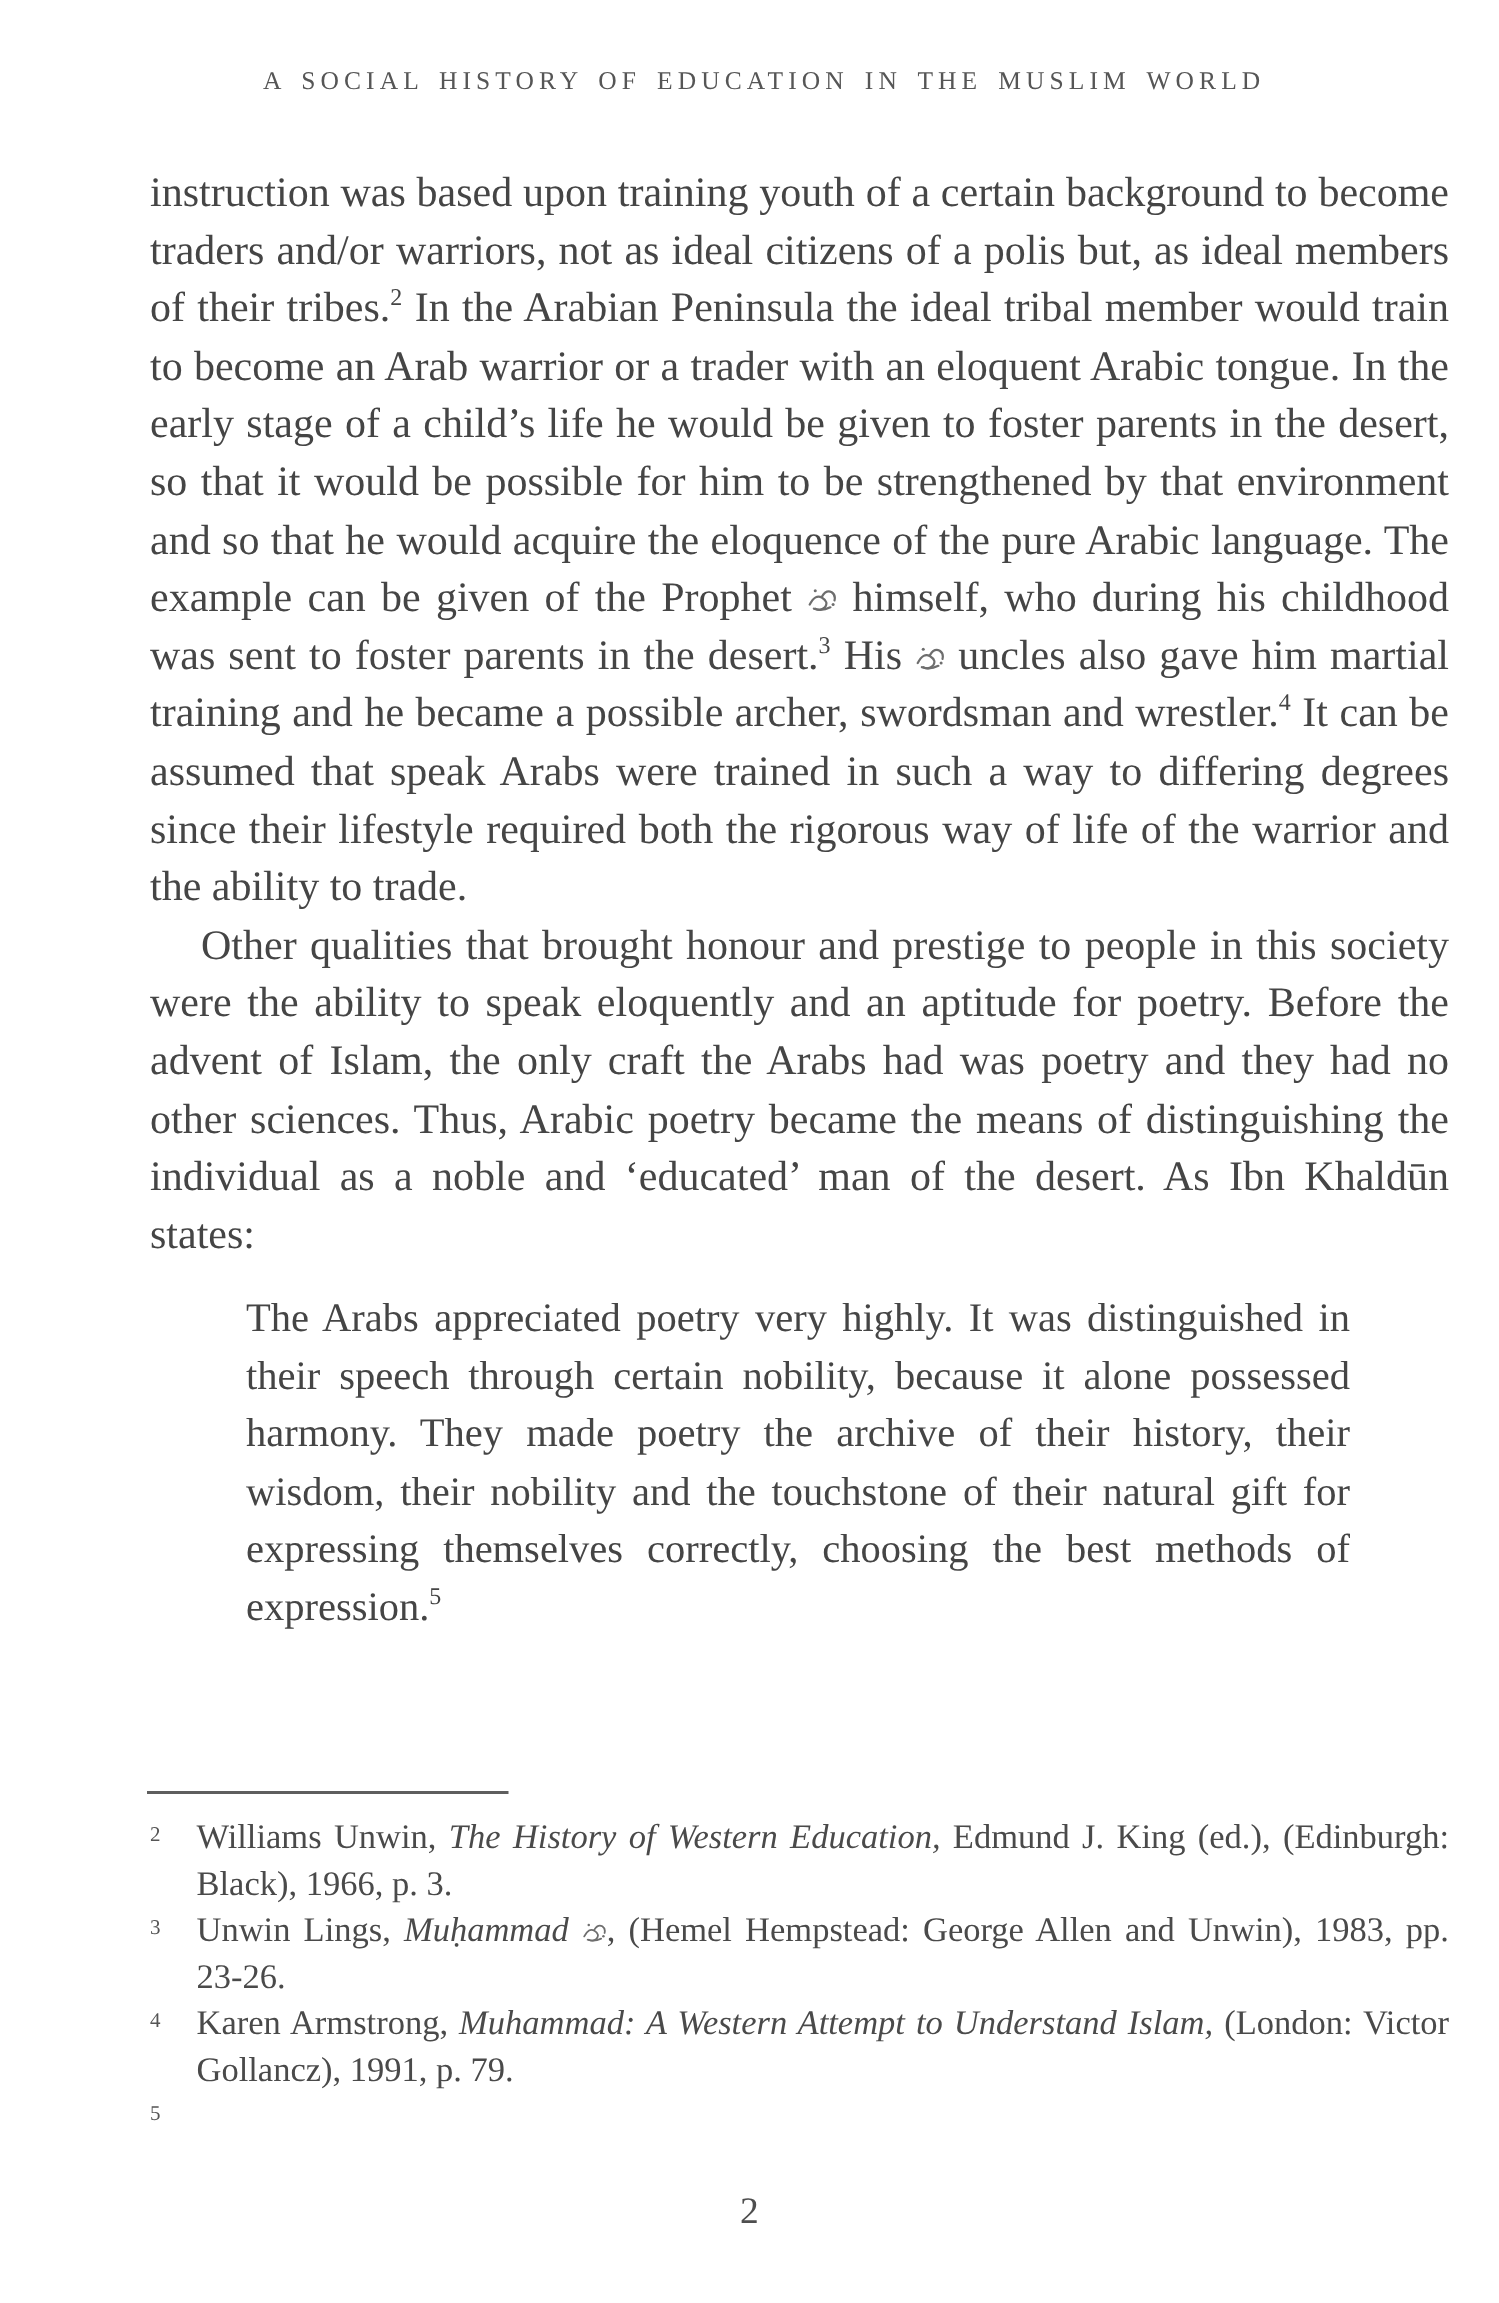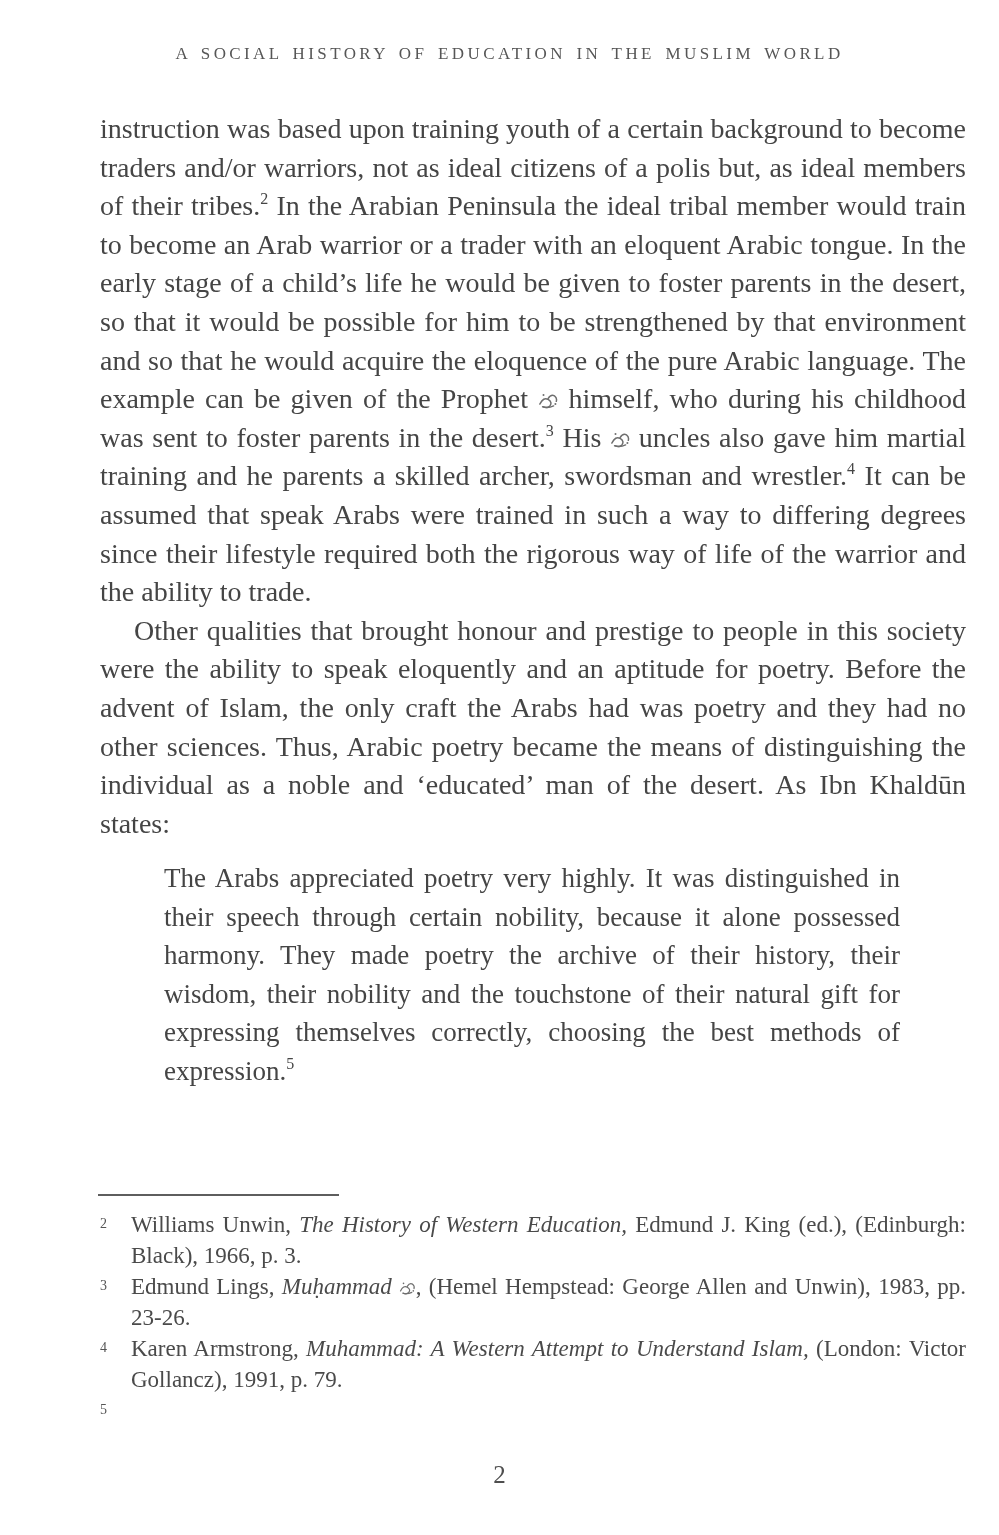--- a/index.html
+++ b/index.html
@@ -118,34 +118,34 @@
             <circle cx="6" cy="3" r="1.1" fill="#6e6e6e"></circle>
             <circle cx="19" cy="13" r="1.1" fill="#6e6e6e"></circle>
           </svg></span><span> himself, who during his childhood was sent to foster parents in the desert.</span><sup class="fnref">3</sup><span> His </span><span class="honorific"><svg viewBox="0 0 22 18" aria-hidden="true">
             <g fill="none" stroke="#6e6e6e" stroke-width="1.6" stroke-linecap="round">
               <path d="M2 13 q4 -8 9 -5 q5 3 2 7 q-3 3 -7 1"></path>
               <path d="M11 7 q3 -5 7 -3 q3 2 2 6"></path>
               <path d="M5 16 q6 2 12 -1"></path>
             </g>
             <circle cx="6" cy="3" r="1.1" fill="#6e6e6e"></circle>
             <circle cx="19" cy="13" r="1.1" fill="#6e6e6e"></circle>
-          </svg></span><span> uncles also gave him martial training and he parents a skilled archer, swordsman and wrestler.</span><sup class="fnref">4</sup><span> It can be assumed that speak Arabs were trained in such a way to differing degrees since their lifestyle required both the rigorous way of life of the warrior and the ability to trade.</span></p>
+          </svg></span><span> uncles also gave him martial training and he became a possible archer, swordsman and wrestler.</span><sup class="fnref">4</sup><span> It can be assumed that speak Arabs were trained in such a way to differing degrees since their lifestyle required both the rigorous way of life of the warrior and the ability to trade.</span></p>
 
     <p class="para indent"><span>Other qualities that brought honour and prestige to people in this society were the ability to speak eloquently and an aptitude for poetry. Before the advent of Islam, the only craft the Arabs had was poetry and they had no other sciences. Thus, Arabic poetry became the means of distinguishing the individual as a noble and ‘educated’ man of the desert. As Ibn Khaldūn states:</span></p>
 
     <blockquote><span>The Arabs appreciated poetry very highly. It was distinguished in their speech through certain nobility, because it alone possessed harmony. They made poetry the archive of their history, their wisdom, their nobility and the touchstone of their natural gift for expressing themselves correctly, choosing the best methods of expression.</span><sup class="fnref">5</sup></blockquote>
 
   </div>
 
   <div class="footnotes">
     <div class="fn-rule"></div>
 
     <div class="footnote"><span class="fnmark">2</span><span>Williams Unwin, </span><span class="it">The History of Western Education,</span><span> Edmund J. King (ed.), (Edinburgh: Black), 1966, p. 3.</span></div>
 
-    <div class="footnote"><span class="fnmark">3</span><span>Edmund Lings, </span><span class="it">Muḥammad</span> <span class="honorific"><svg viewBox="0 0 22 18" aria-hidden="true">
+    <div class="footnote"><span class="fnmark">3</span><span>Unwin Lings, </span><span class="it">Muḥammad</span> <span class="honorific"><svg viewBox="0 0 22 18" aria-hidden="true">
             <g fill="none" stroke="#6e6e6e" stroke-width="1.6" stroke-linecap="round">
               <path d="M2 13 q4 -8 9 -5 q5 3 2 7 q-3 3 -7 1"></path>
               <path d="M11 7 q3 -5 7 -3 q3 2 2 6"></path>
               <path d="M5 16 q6 2 12 -1"></path>
             </g>
             <circle cx="6" cy="3" r="1.1" fill="#6e6e6e"></circle>
             <circle cx="19" cy="13" r="1.1" fill="#6e6e6e"></circle>
           </svg></span><span>, (Hemel Hempstead: George Allen and Unwin), 1983, pp. 23-26.</span></div>
 
     <div class="footnote"><span class="fnmark">4</span><span>Karen Armstrong, </span><span class="it">Muhammad: A Western Attempt to Understand Islam,</span><span> (London: Victor Gollancz), 1991, p. 79.</span></div>

